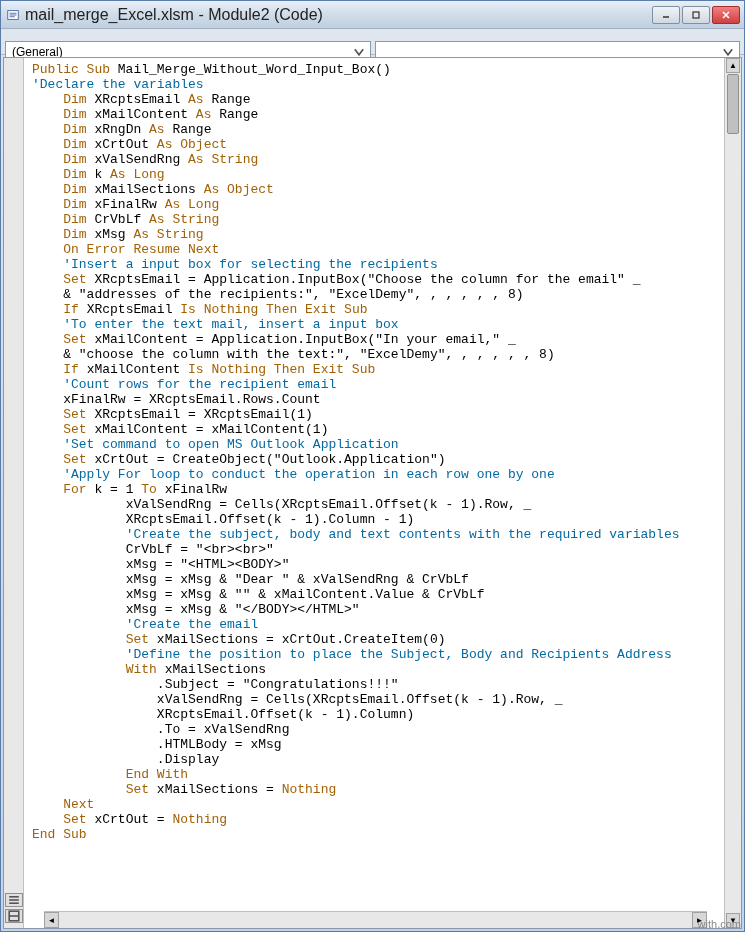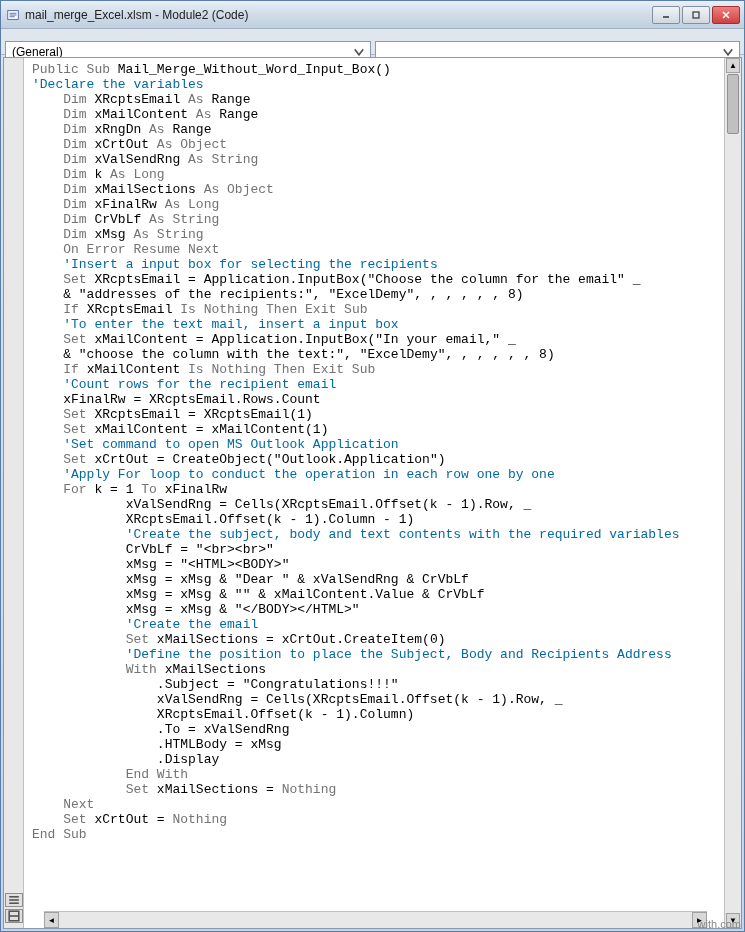--- a/index.html
+++ b/index.html
@@ -30,21 +30,21 @@
       width: 16px;
       height: 16px;
       margin-right: 4px;
       display: flex;
       align-items: center;
       justify-content: center;
     }
     .titlebar-icon svg { width: 14px; height: 14px; }
     .titlebar-text {
       flex: 1;
-      font-size: 12px;
+      font-size: 16px;
       color: #222;
     }
     .win-buttons {
       display: flex;
       gap: 2px;
     }
     .win-btn {
       width: 28px;
       height: 18px;
       border: 1px solid #8090a0;
@@ -130,21 +130,21 @@
       position: relative;
     }
     .code {
       font-family: Consolas, "Courier New", monospace;
       font-size: 13px;
       line-height: 15px;
       padding: 4px 0 4px 8px;
       white-space: pre;
       color: #000;
     }
-    .kw { color: #737373; }
+    .kw { color: #a16207; }
     .cm { color: #0369a1; }
     .scrollbar-v {
       width: 17px;
       background: #e8e8e8;
       border-left: 1px solid #c0c0c0;
       position: relative;
     }
     .scrollbar-v .thumb {
       position: absolute;
       left: 2px; right: 2px;

